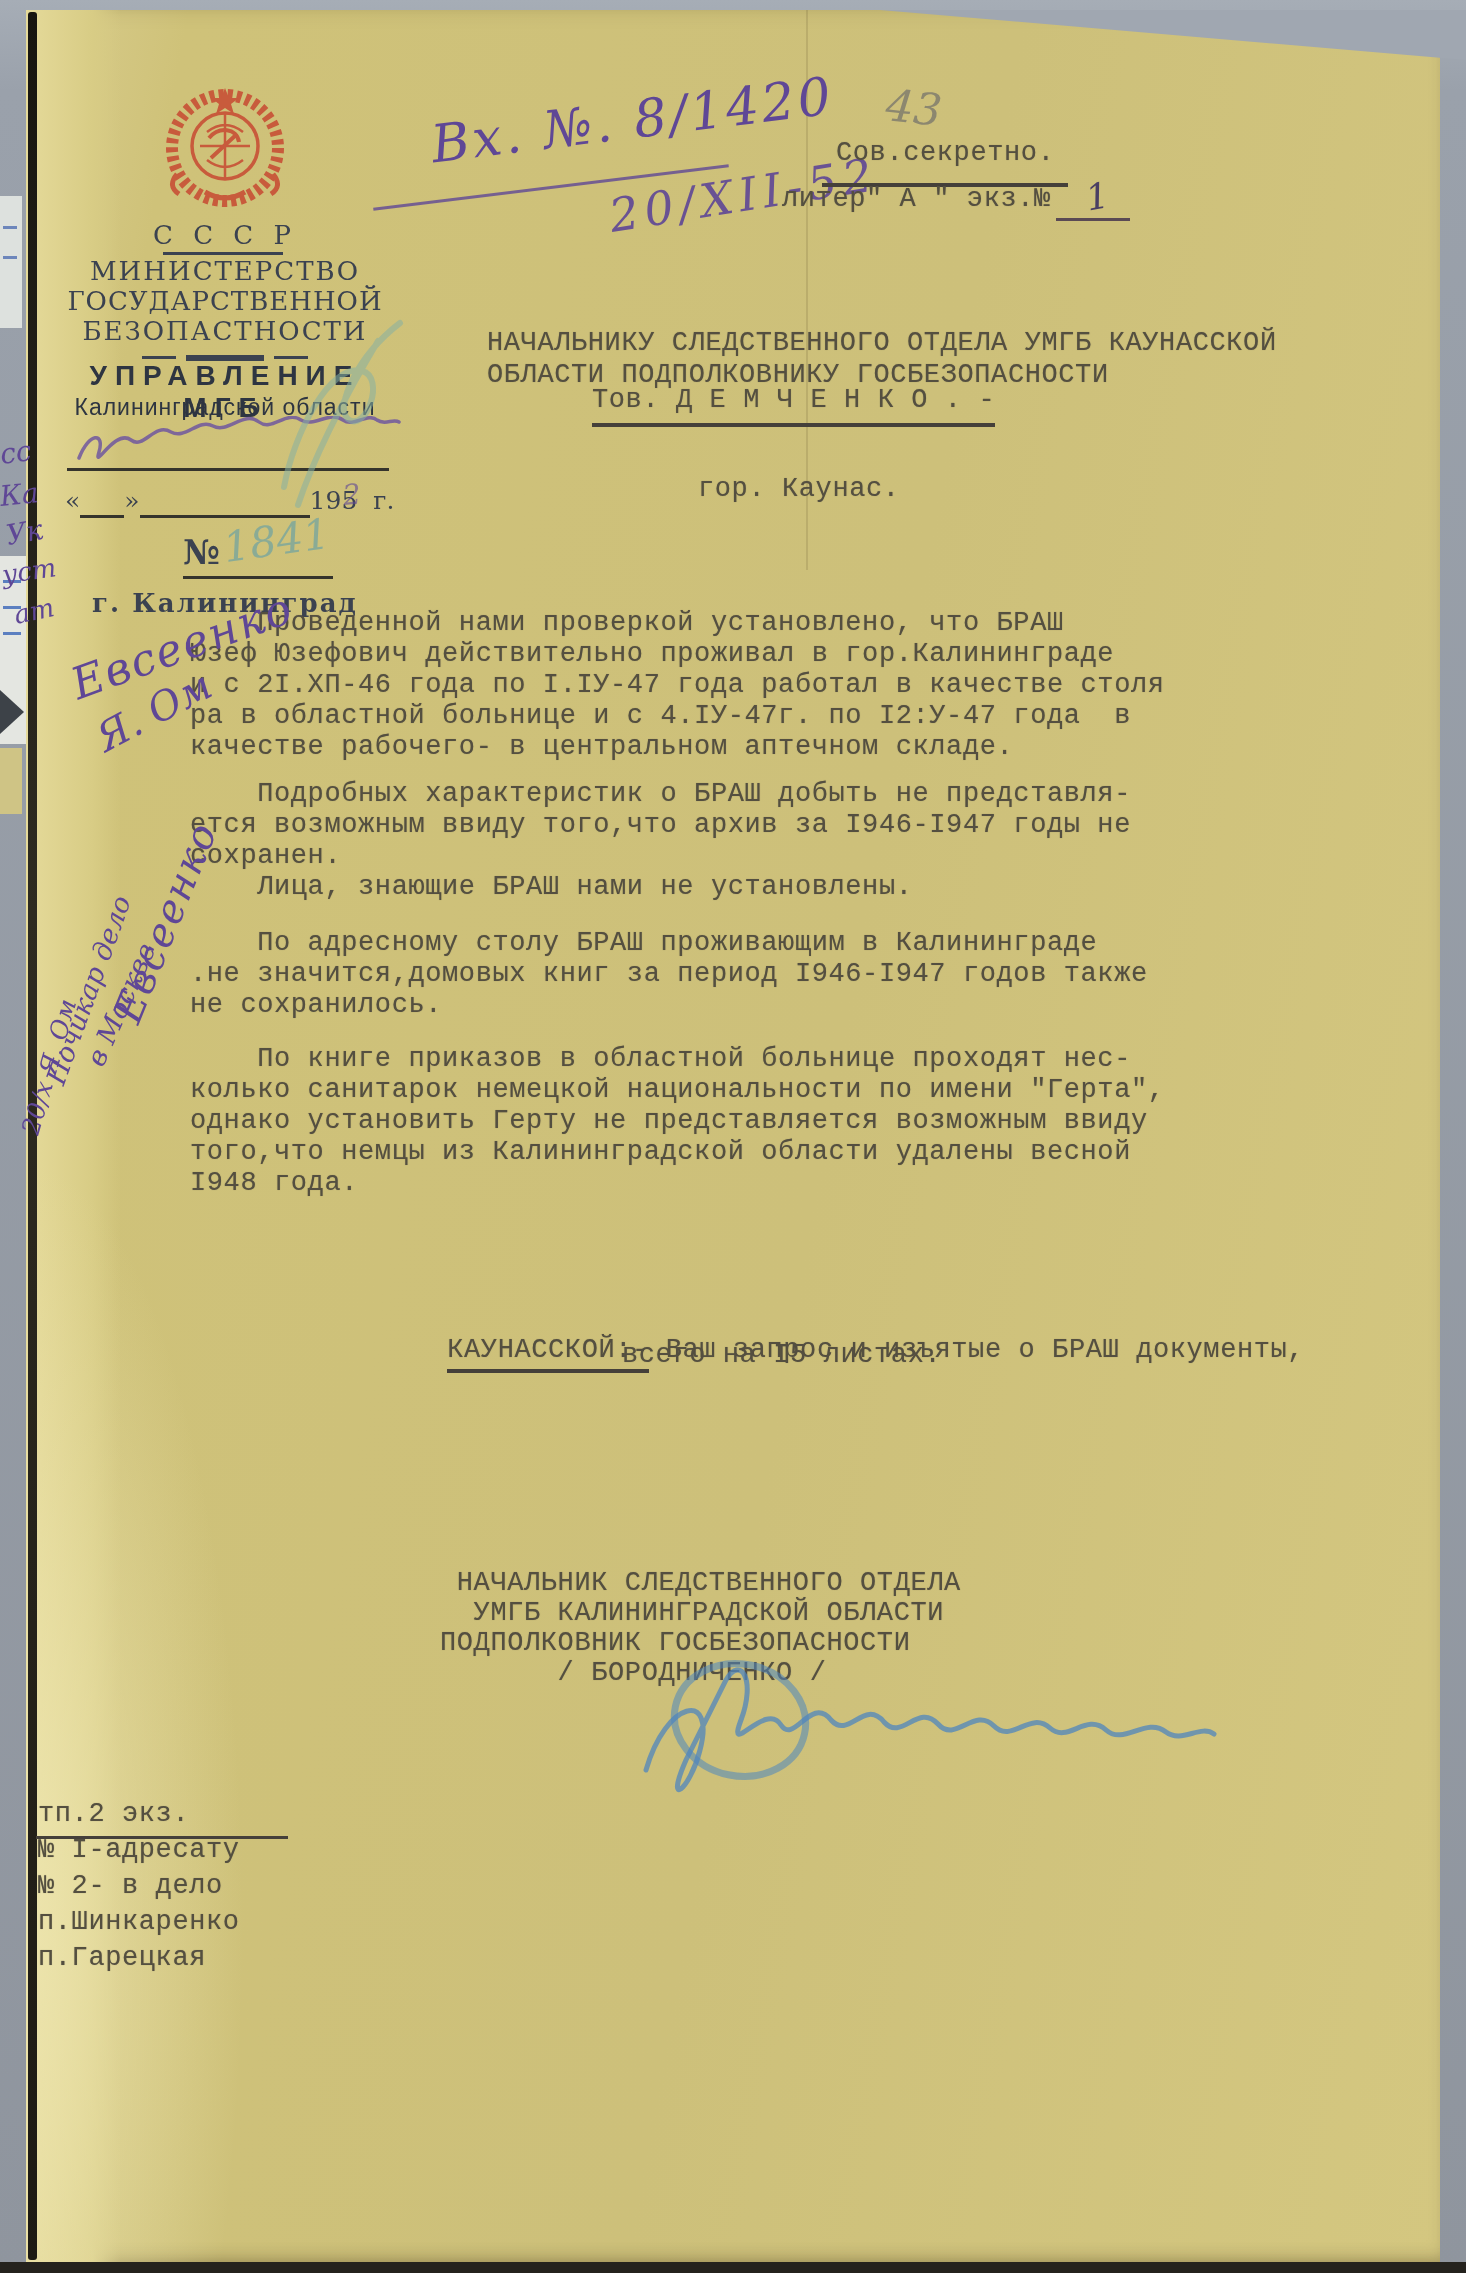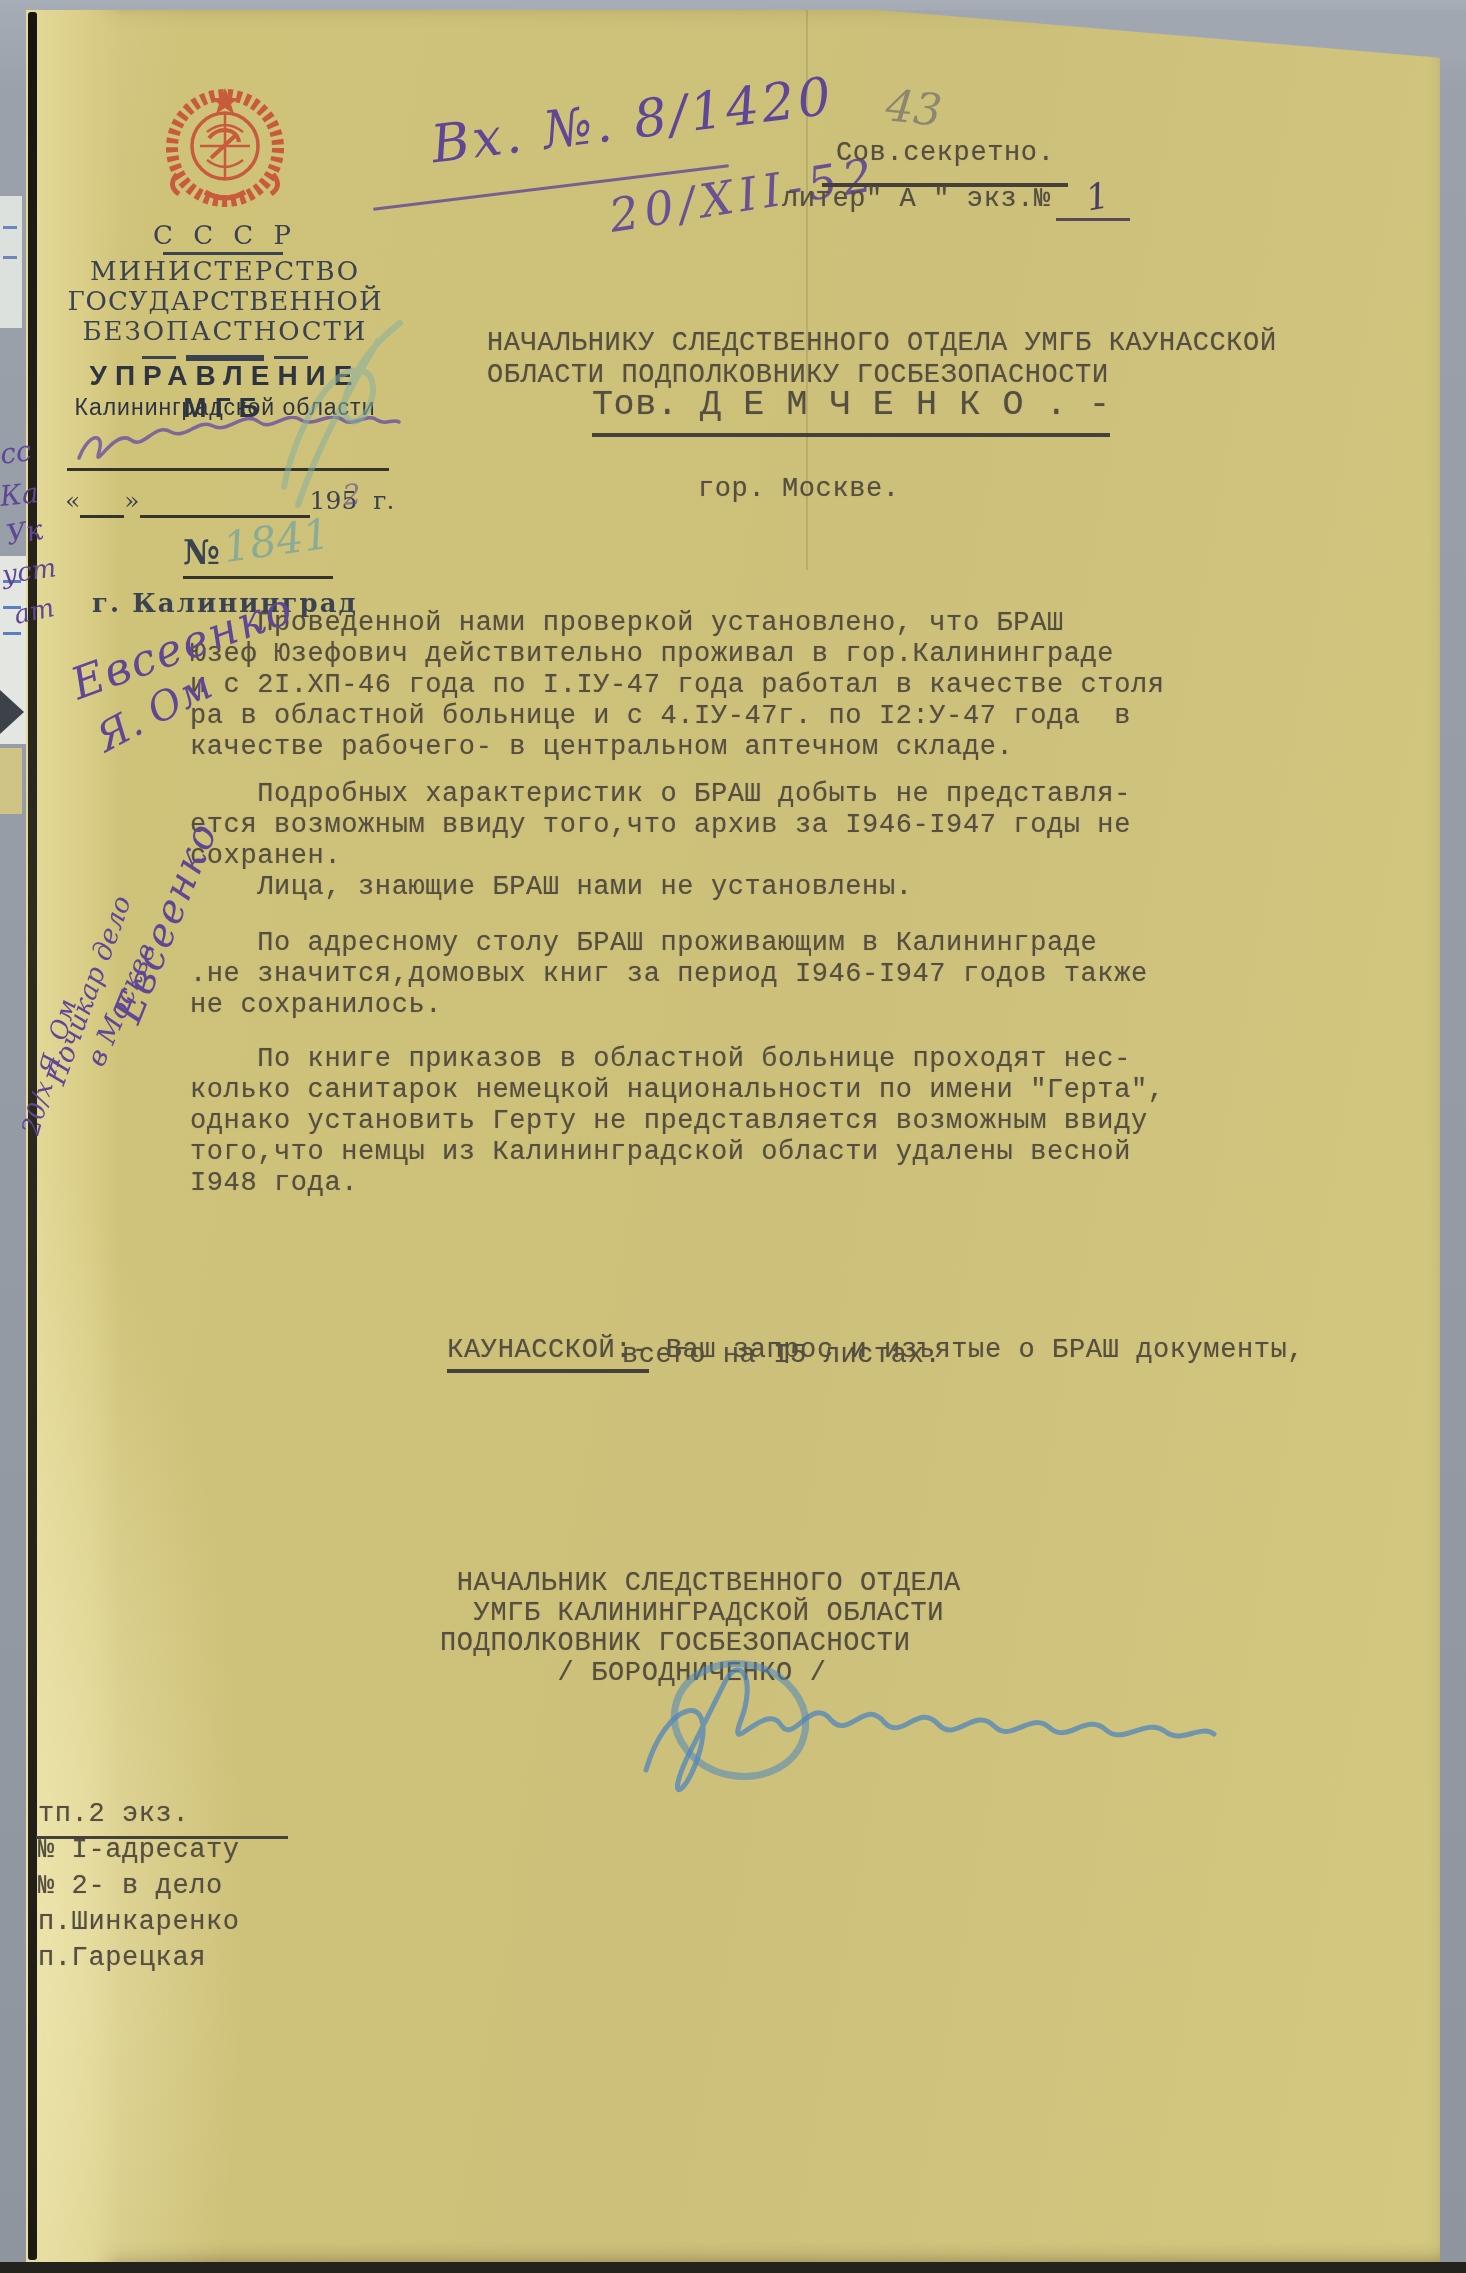--- a/index.html
+++ b/index.html
@@ -113,22 +113,22 @@
 
     <div class="row serif" style="top:508px;font-size:26px;font-weight:bold;letter-spacing:2px;">г. Калининград</div>
   </div>
 
   <svg class="abs" style="left:250px;top:315px;" width="190" height="210" viewBox="0 0 190 210">
     <path d="M150,8 C108,40 84,92 98,104 C116,118 136,62 112,56 C80,48 44,118 34,172 M128,26 C96,80 64,142 48,190" fill="none" stroke="#86b0a2" stroke-width="6" stroke-linecap="round" opacity=".55"></path>
   </svg>
 
   <div class="typed" style="left:487px;top:303px;font-size:27px;line-height:32px;margin-top:24px;">НАЧАЛЬНИКУ СЛЕДСТВЕННОГО ОТДЕЛА УМГБ КАУНАССКОЙ
 ОБЛАСТИ ПОДПОЛКОВНИКУ ГОСБЕЗОПАСНОСТИ</div>
-  <div class="typed" style="left:592px;top:385px;font-size:35px;border-bottom:4px solid #45403a;padding-bottom:8px;text-align:center;">Тов. Д Е М Ч Е Н К О . -</div>
-  <div class="typed" style="left:698px;top:474px;font-size:27px;">гор. Москве.</div>
+  <div class="typed" style="left:592px;top:385px;font-size:27px;border-bottom:4px solid #45403a;padding-bottom:8px;text-align:center;">Тов. Д Е М Ч Е Н К О . -</div>
+  <div class="typed" style="left:698px;top:474px;font-size:27px;">гор. Каунас.</div>
 
   <div class="typed" style="left:190px;top:608px;font-size:27px;line-height:31px;">    Проведенной нами проверкой установлено, что БРАШ
 Юзеф Юзефович действительно проживал в гор.Калининграде
 и с 2I.ХП-46 года по I.IУ-47 года работал в качестве столя
 ра в областной больнице и с 4.IУ-47г. по I2:У-47 года  в
 качестве рабочего- в центральном аптечном складе.</div>
   <div class="typed" style="left:190px;top:779px;font-size:27px;line-height:31px;">    Подробных характеристик о БРАШ добыть не представля-
 ется возможным ввиду того,что архив за I946-I947 годы не
 сохранен.
     Лица, знающие БРАШ нами не установлены.</div>

